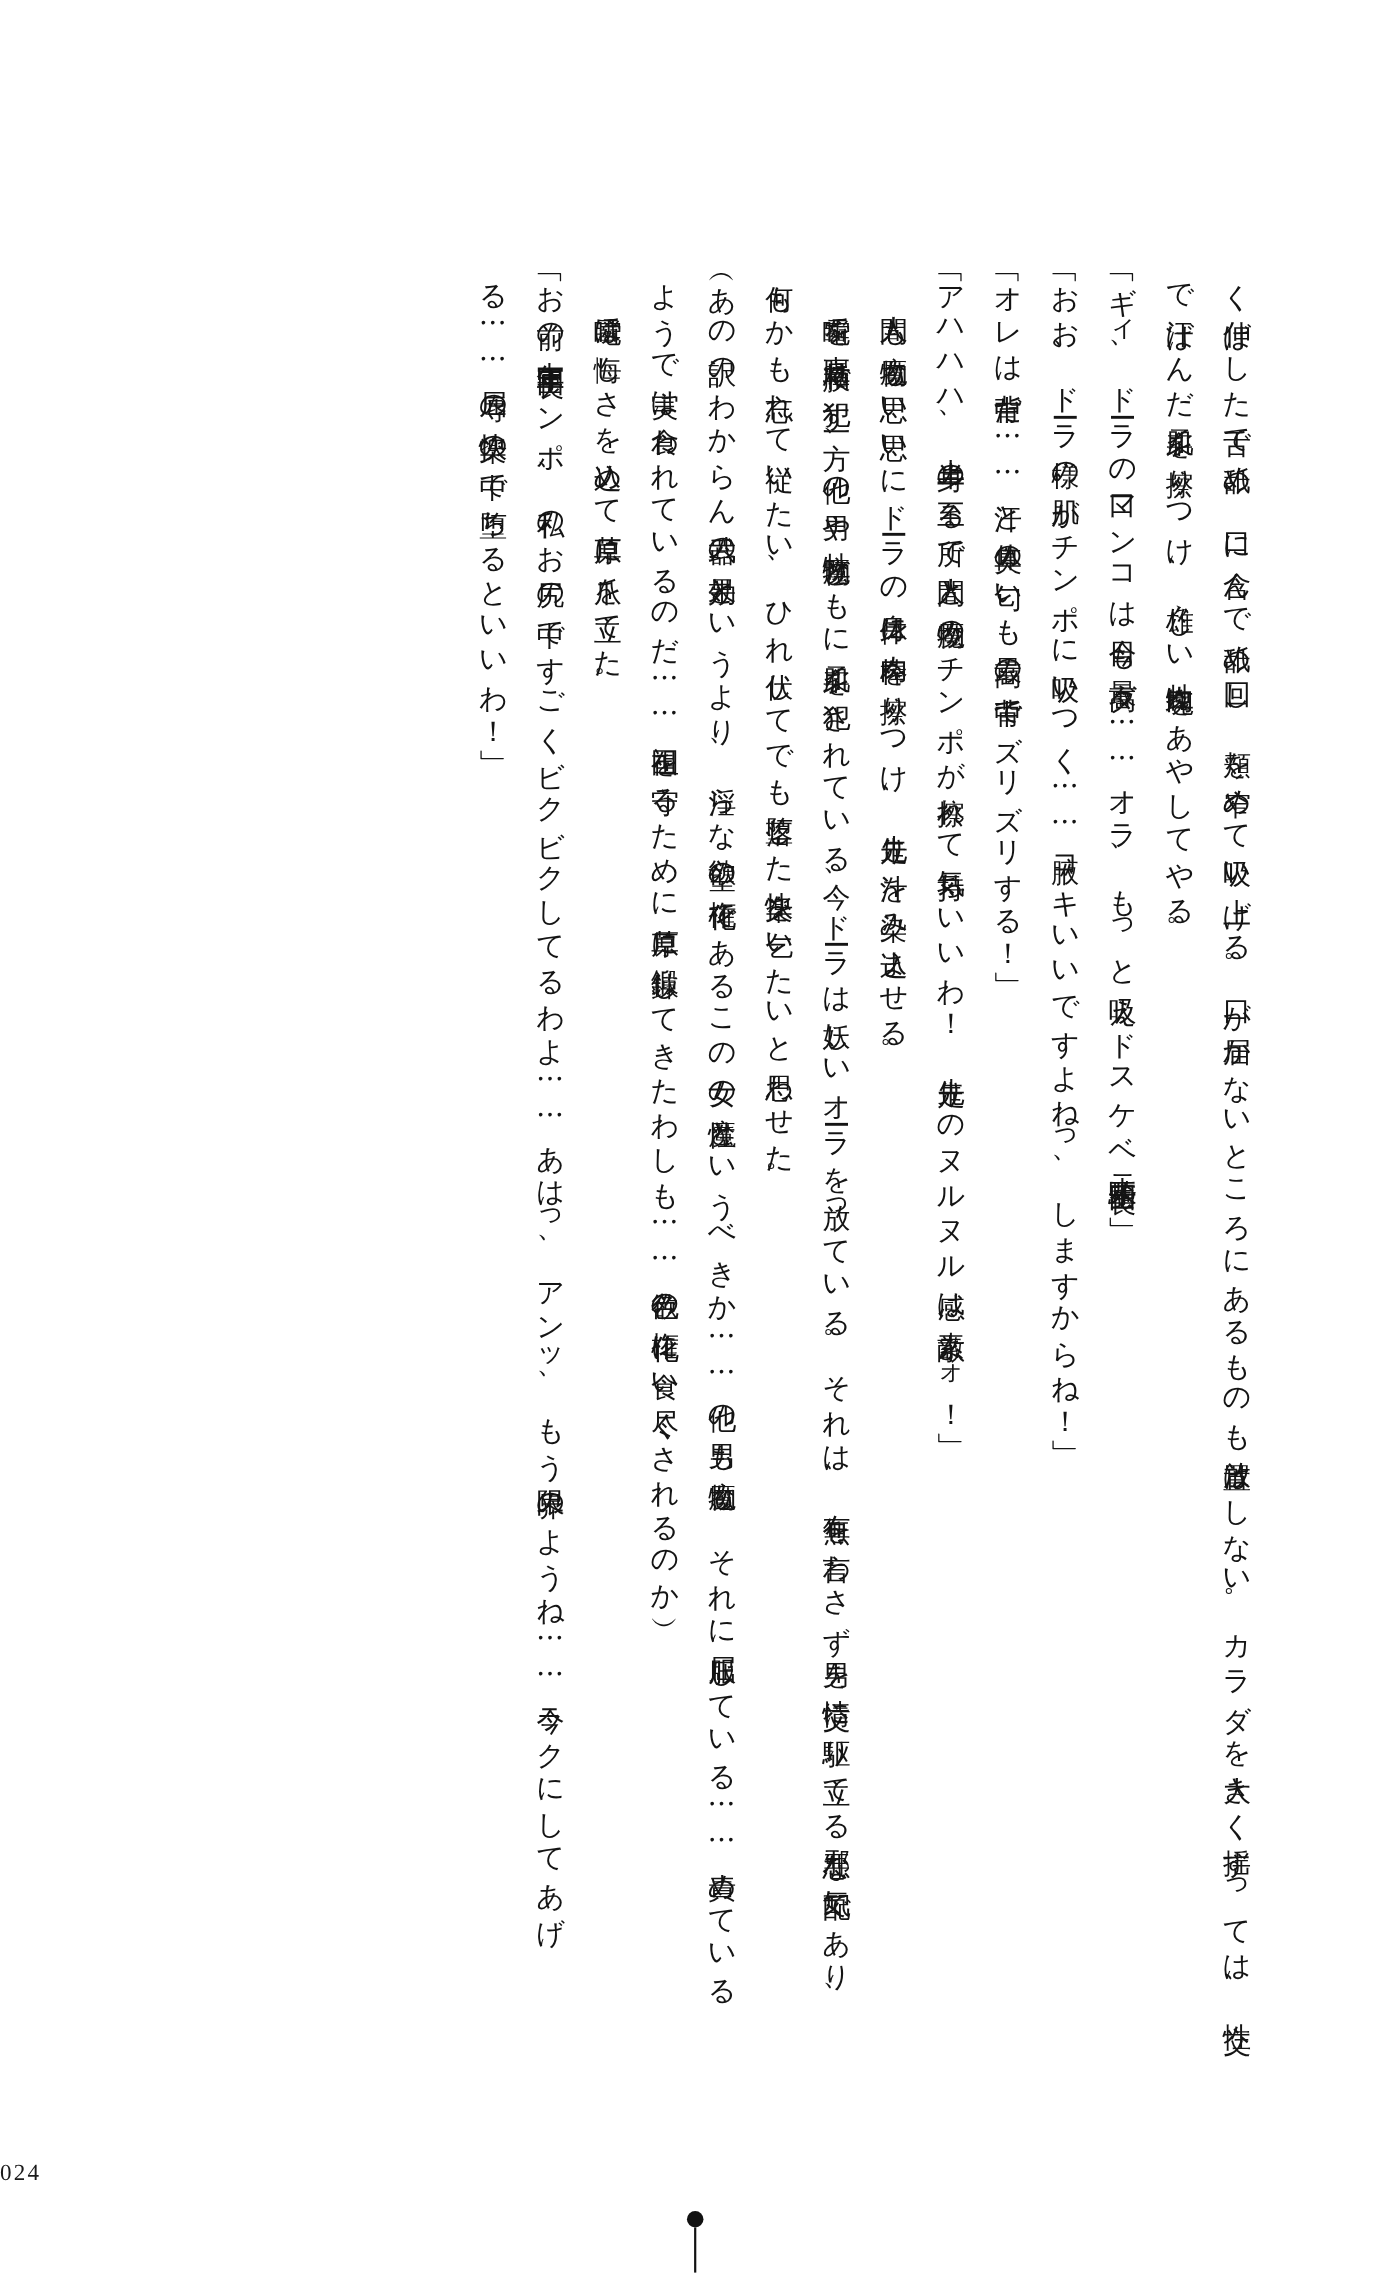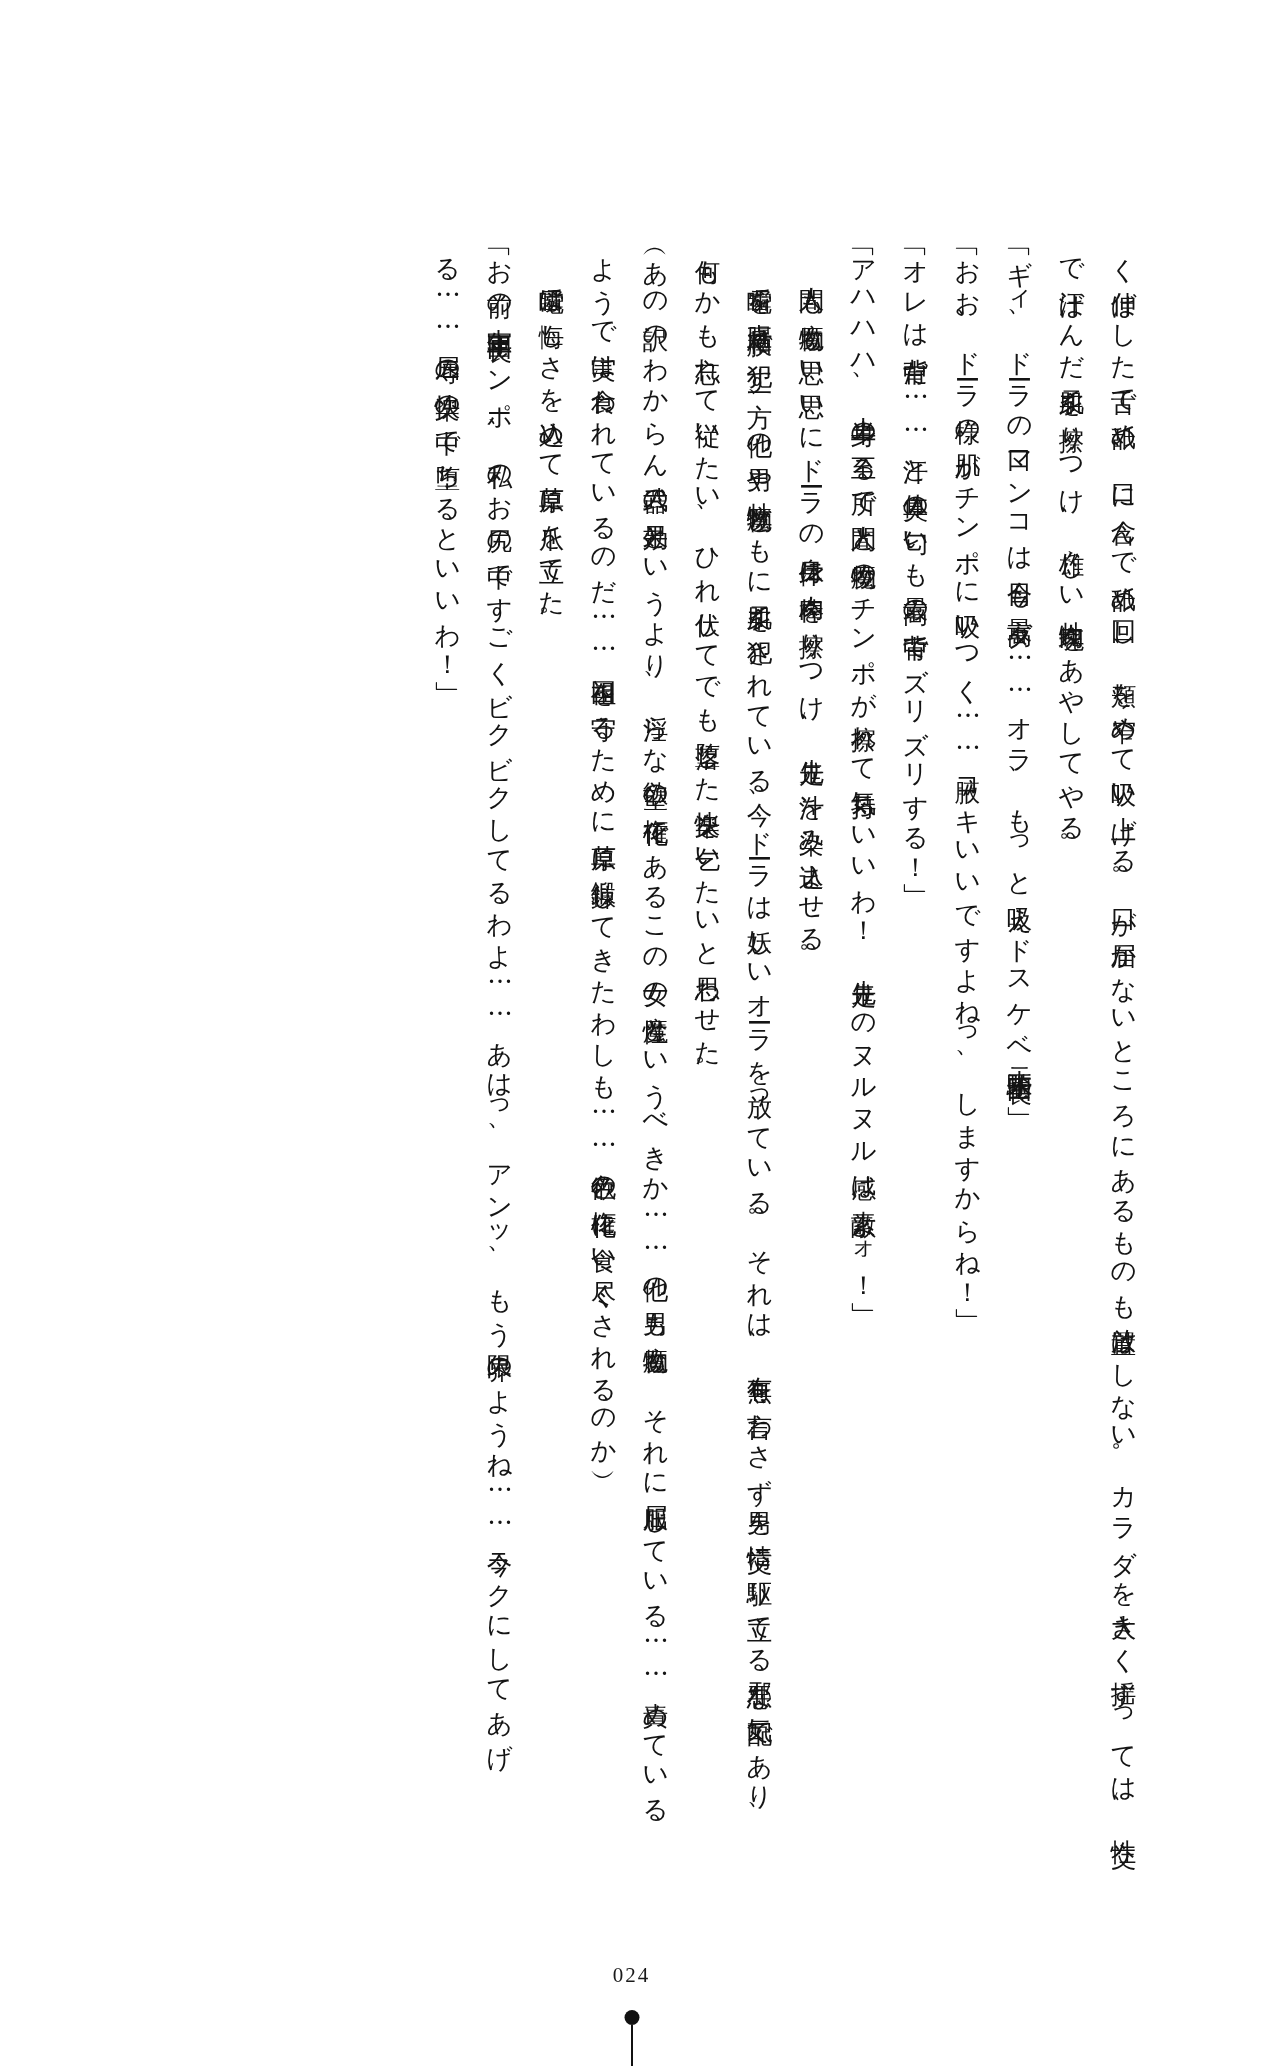--- a/index.html
+++ b/index.html
@@ -53,21 +53,21 @@
   #text-body .para.indent {
     text-indent: 27px;
   }
 
   
   #page-number {
     position: absolute;
     left: 0;
     right: 0;
     bottom: 78px;
-    text-align: center;
+    text-align: left;
     font-family: "Liberation Serif", "DejaVu Serif", serif;
     font-size: 21px;
     letter-spacing: 2px;
     color: #1a1a1a;
   }
 
   
   #page-ornament {
     position: absolute;
     left: 50%;

